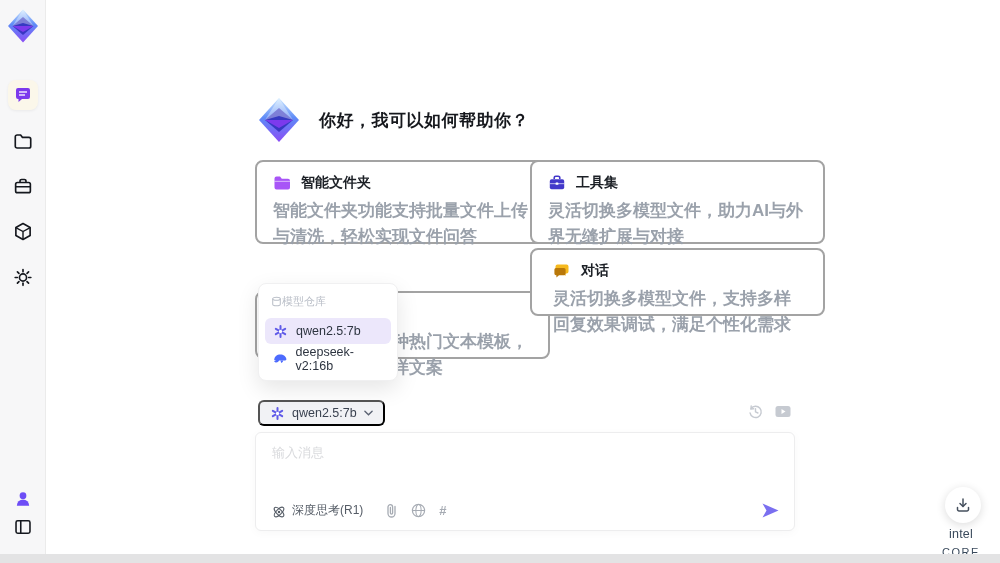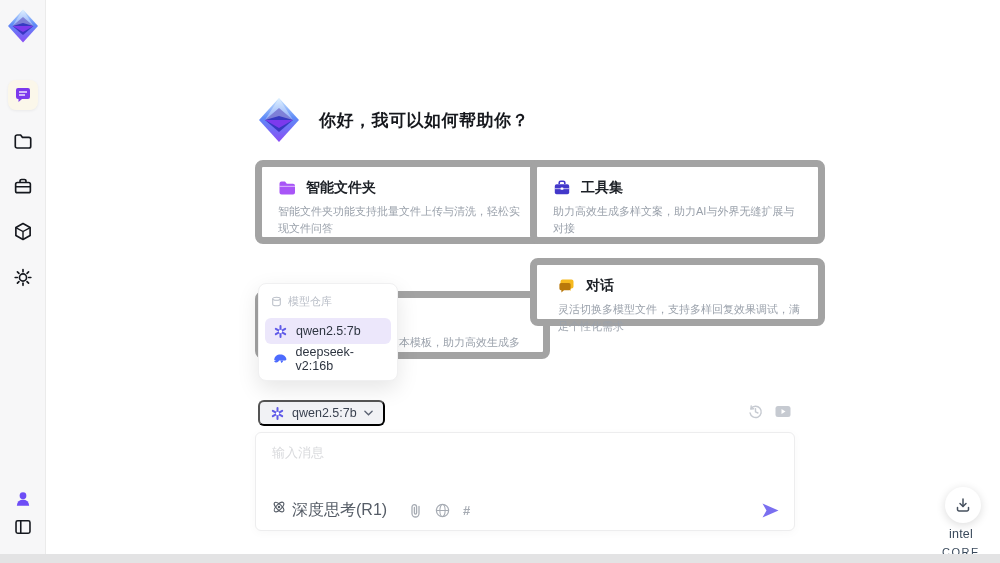--- a/index.html
+++ b/index.html
@@ -26,37 +26,37 @@
   .sb-user   { top:490px; }
   .sb-panel  { top:518px; }
 
   
   .greeting { position:absolute; left:255px; top:96px; display:flex; align-items:center; gap:16px; }
   .greeting-title { font-size:17px; font-weight:bold; color:#16181d; letter-spacing:.5px; }
 
   
   .card {
     position:absolute; width:295px; background:#fff;
-    border:7px solid #a3a3a3; border-radius:8px; padding:12px 16px; cursor:pointer;
+    border:2px solid #a3a3a3; border-radius:8px; padding:12px 16px; cursor:pointer;
   }
   .card-1 { left:255px; top:160px; height:84px; }
   .card-2 { left:530px; top:160px; height:84px; }
   .card-3 { left:255px; top:258px; height:68px;margin-top:33px; }
-  .card-4 { left:530px; top:258px; height:68px;padding-left:21px; }
+  .card-4 { left:530px; top:248px; height:68px;padding-left:21px; }
   .card-head { display:flex; align-items:center; gap:10px; margin-bottom:6px; }
   .card-title { font-size:14px; font-weight:bold; color:#1c2026; }
-  .card-desc { font-size:11px; line-height:1.55; color:#9aa1ab; }
+  .card-desc { font-size:17px; line-height:1.55; color:#9aa1ab;font-weight:bold; }
 
   
   .dropdown {
     position:absolute; left:258px; top:283px; width:140px; z-index:20;
     background:#fff; border:1px solid #f0f0f1; border-radius:8px;
     box-shadow:0 8px 22px rgba(0,0,0,.10); padding:5px 4px 6px;
   }
-  .dd-header { display:flex; align-items:center; gap:6px; padding:5px 8px 7px;
+  .dd-header { display:flex; align-items:center; gap:0; padding:5px 8px 7px;
                font-size:11px; color:#b9bec7; }
   .dd-item { display:flex; align-items:center; gap:8px; height:26px; padding:0 8px;
              border-radius:6px; font-size:12.5px; color:#2d3440; cursor:pointer; margin:2px 2px; }
   .dd-item.selected { background:#ece7fb; }
 
   
   .selector {
     position:absolute; left:258px; top:400px; height:26px; z-index:5;
     display:inline-flex; align-items:center; gap:7px; padding:0 10px;
     background:#f1f2f5; border-radius:6px; font-size:12.5px; color:#3a4250; cursor:pointer;
@@ -73,21 +73,21 @@
   .composer textarea {
     position:absolute; left:16px; top:11px; right:16px; height:44px;
     border:none; outline:none; resize:none; background:transparent;
     font-family:"Liberation Sans","DejaVu Sans",sans-serif; font-size:13px; color:#333;
   }
   .composer textarea::placeholder { color:#d9dadd; }
   .composer-bar {
     position:absolute; left:16px; right:14px; bottom:9px; height:22px;
     display:flex; align-items:center;
   }
-  .deep-think { display:flex; align-items:flex-start; gap:6px; font-size:16px; color:#555c66; cursor:pointer; }
+  .deep-think { display:flex; align-items:flex-end; gap:6px; font-size:12px; color:#555c66; cursor:pointer; }
   .tool-ics { display:flex; align-items:center; gap:13px; margin-left:22px; }
   .tool-ics > span { cursor:pointer; }
   .hash-glyph { font-size:13px; color:#a6abb3; font-weight:bold; }
   .send-btn { margin-left:auto; cursor:pointer; }
 
   
   .dl-fab {
     position:absolute; left:945px; top:487px; width:36px; height:36px; border-radius:50%;
     background:#fff; box-shadow:0 2px 10px rgba(0,0,0,.14);
     display:flex; align-items:center; justify-content:center; cursor:pointer;
@@ -226,21 +226,21 @@
     <span>
       <svg width="18" height="18" viewBox="0 0 18 18">
         <rect x="1.8" y="5.2" width="14.4" height="10" rx="1.8" fill="#4338ca"></rect>
         <path d="M6.2 5 v-1.2 a1.6 1.6 0 0 1 1.6-1.6 h2.4 a1.6 1.6 0 0 1 1.6 1.6 V5" fill="none" stroke="#4338ca" stroke-width="1.6"></path>
         <rect x="1.8" y="9" width="14.4" height="1.2" fill="#ffffff" opacity="0.55"></rect>
         <rect x="7.6" y="8.4" width="2.8" height="2.4" rx="0.6" fill="#ffffff"></rect>
       </svg>
     </span>
     <span class="card-title">工具集</span>
   </div>
-  <div class="card-desc">助力高效生成多样文案，助力AI与外界无缝扩展与对接</div>
+  <div class="card-desc">灵活切换多模型文件，助力AI与外界无缝扩展与对接</div>
 </div>
 
 <div class="card card-3">
   <div class="card-head">
     <span>
       <svg width="18" height="18" viewBox="0 0 18 18">
         <circle cx="9" cy="9" r="7" fill="#dbeafe" stroke="#3b82f6" stroke-width="1.4"></circle>
         <ellipse cx="9" cy="9" rx="3.2" ry="7" fill="none" stroke="#3b82f6" stroke-width="1.1"></ellipse>
         <line x1="2" y1="9" x2="16" y2="9" stroke="#3b82f6" stroke-width="1.1"></line>
         <line x1="3" y1="5.5" x2="15" y2="5.5" stroke="#93a9c9" stroke-width="0.9"></line>

